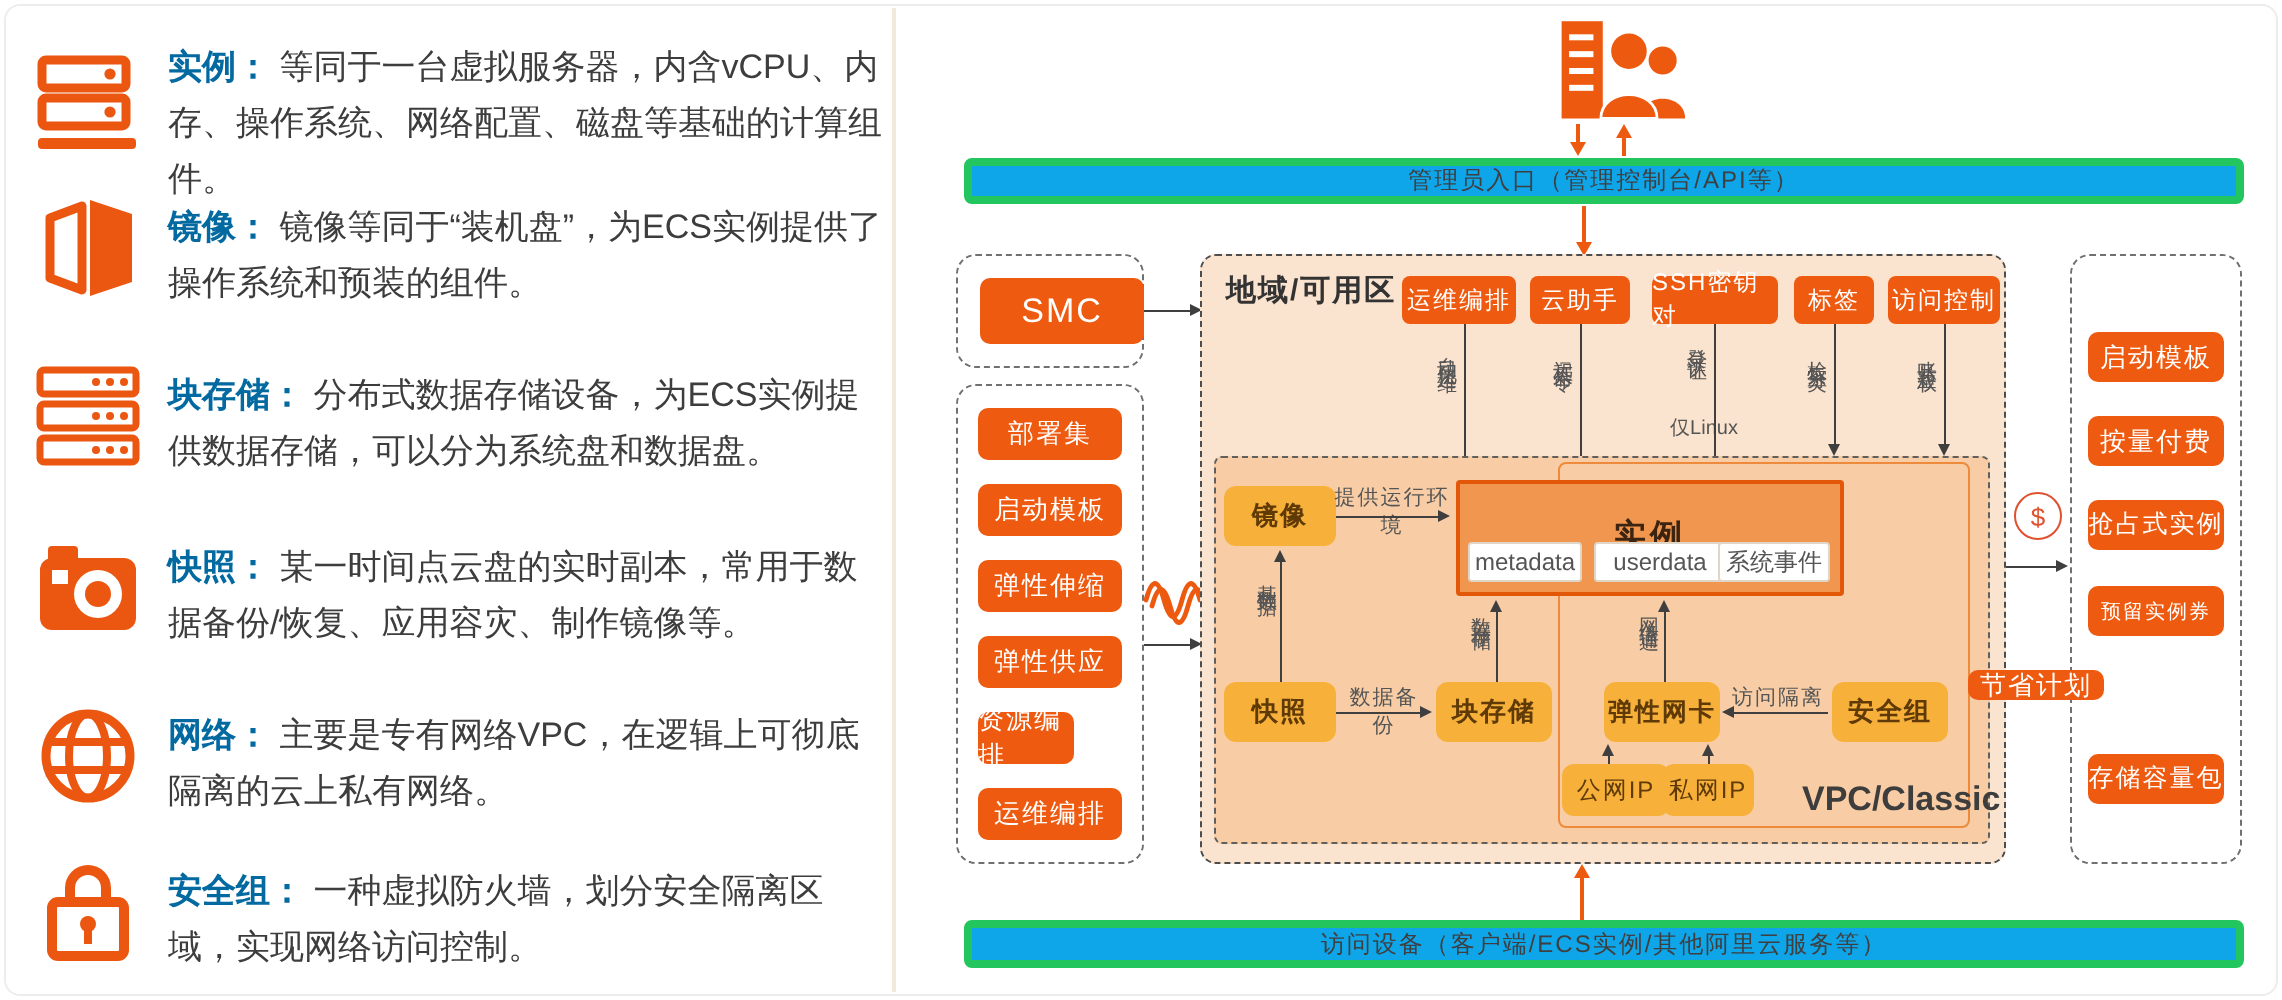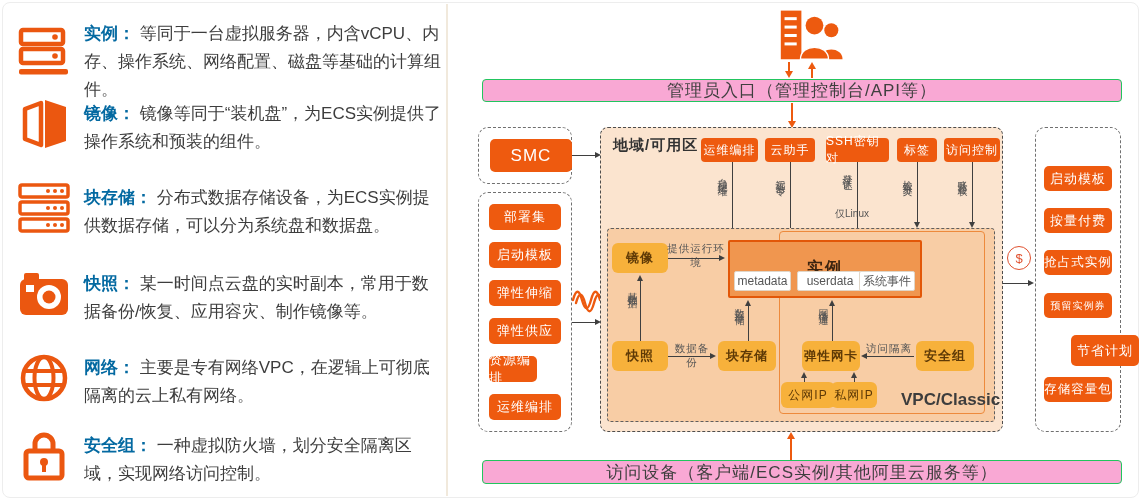--- a/index.html
+++ b/index.html
@@ -9,22 +9,22 @@
   .frame { position:absolute; inset:2px; border:1px solid #ededed; border-radius:8px; pointer-events:none; }
   .abs { position:absolute; }
 
   
   .divider { position:absolute; left:446px; top:4px; width:2px; height:492px; background:#f1e9dc; }
   .def-icon { position:absolute; left:18px; width:52px; height:52px; color:#EB5710; }
   .def-text { position:absolute; left:84px; width:360px; font-size:17px; line-height:28px; color:#3d3d3d; }
   .def-term { color:#0369a1; font-weight:bold; }
 
   
-  .bar { position:absolute; background:#f9a8d4; border:1px solid #22c55e; border-radius:4px;
-         display:flex; align-items:center; justify-content:center; font-size:17px; color:#3f3f3f; letter-spacing:1px; }
+  .bar { position:absolute; background:#0ea5e9; border:4px solid #22c55e; border-radius:4px;
+         display:flex; align-items:center; justify-content:center; font-size:12px; color:#3f3f3f; letter-spacing:1px; }
   .dashed { position:absolute; border:1px dashed #707070; border-radius:10px; background:#fff; }
   .btn { position:absolute; background:#EE5A0F; color:#fff; border-radius:5px;
          display:flex; align-items:center; justify-content:center; font-size:13px; letter-spacing:1px; }
   .topbtn { position:absolute; background:#EE5A0F; color:#fff; border-radius:4px; height:24px;
             display:flex; align-items:center; justify-content:center; font-size:12px; letter-spacing:1px; top:138px; }
   .ybox { position:absolute; background:#F7B13B; border-radius:6px; color:#5f3a06; font-weight:bold; font-size:13px;
           display:flex; align-items:center; justify-content:center; letter-spacing:1px; }
   .chip { position:absolute; top:271px; height:20px; background:#fff; border:1px solid #e0d6c8; border-radius:2px;
           display:flex; align-items:center; justify-content:center; font-size:12px; color:#555; }
 
@@ -266,21 +266,21 @@
 
     <div class="abs" style="left:1007px;top:246px;width:24px;height:24px;border:1.5px solid #E0512F;border-radius:50%;display:flex;align-items:center;justify-content:center;font-size:13px;color:#E0512F">$</div>
     <div class="hline" style="left:1003px;top:283px;width:26px"></div>
     <div class="ah ah-r" style="left:1028px;top:279.5px"></div>
 
     <div class="dashed" style="left:1035px;top:127px;width:86px;height:305px"></div>
     <div class="btn" style="left:1044px;top:166px;width:68px;height:25px">启动模板</div>
     <div class="btn" style="left:1044px;top:208px;width:68px;height:25px">按量付费</div>
     <div class="btn" style="left:1044px;top:250px;width:68px;height:25px;font-size:12.5px">抢占式实例</div>
     <div class="btn" style="left:1044px;top:293px;width:68px;height:25px;font-size:10px">预留实例券</div>
-    <div class="btn" style="left:1071px;top:335px;width:68px;height:31px">节省计划</div>
+    <div class="btn" style="left:984px;top:335px;width:68px;height:15px">节省计划</div>
     <div class="btn" style="left:1044px;top:377px;width:68px;height:25px;font-size:12.5px">存储容量包</div>
 
     <div class="ah ah-uo" style="left:787px;top:432px"></div>
     <div class="vline-o" style="left:790px;top:438px;height:22px"></div>
     <div class="bar" style="left:482px;top:460px;width:640px;height:24px">
       <span>访问设备（客户端/ECS实例/其他阿里云服务等）</span>
     </div>
   </div>
 </div>
 

